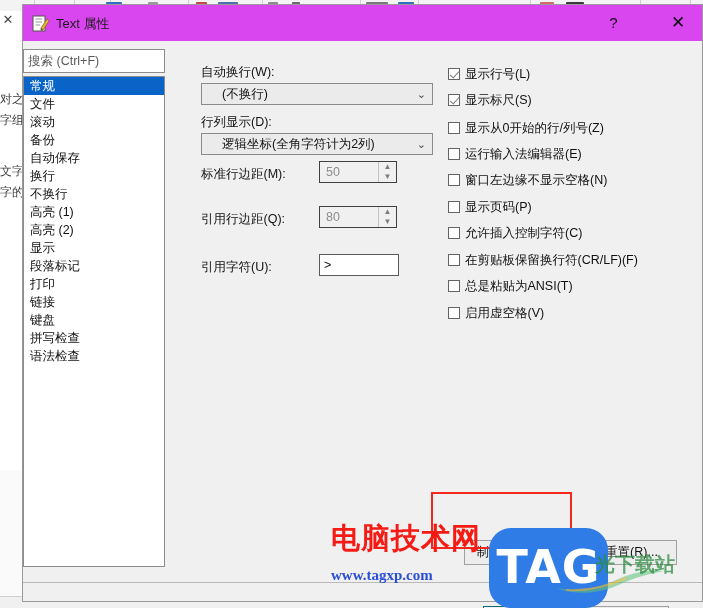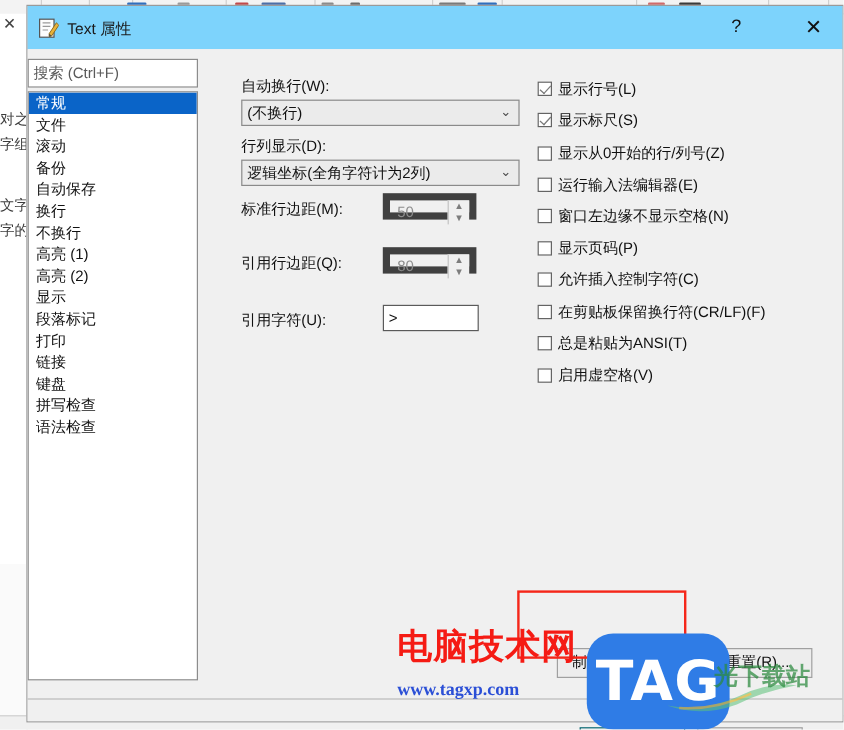--- a/index.html
+++ b/index.html
@@ -39,21 +39,21 @@
   }
 
   
   #dialog{
     position:absolute;left:22px;top:4px;width:681px;height:598px;
     background:#f0f0f0;border:1px solid #9a9a9a;
     box-sizing:border-box;
   }
   #titlebar{
     position:absolute;left:0;top:0;width:679px;height:36px;
-    background:#7dd3fc;box-sizing:border-box;
+    background:#d946ef;box-sizing:border-box;
   }
   #title-icon{
     position:absolute;left:9px;top:10px;width:17px;height:17px;
   }
   #title-text{
     position:absolute;left:33px;top:10px;height:17px;line-height:17px;
     font-size:13px;color:#1a1a1a;white-space:nowrap;
   }
   #help-btn{
     position:absolute;right:66px;top:0;width:45px;height:36px;
@@ -90,30 +90,30 @@
   }
   .cat-item.selected{background:#0a64c8;color:#fff;}
 
   
   .field-label{
     position:absolute;font-size:12.5px;color:#111;white-space:nowrap;line-height:16px;
   }
   .combo{
     position:absolute;box-sizing:border-box;
     border:1px solid #8a8a8a;background:#ebebeb;
-    height:22px;line-height:20px;padding-left:4px;padding-right:22px;
+    height:22px;line-height:20px;padding-left:20px;padding-right:22px;
     font-size:12.5px;color:#111;white-space:nowrap;overflow:hidden;cursor:default;
   }
   .combo .chev{
     position:absolute;right:6px;top:0;height:20px;line-height:20px;
     font-size:11px;color:#4a4a4a;
   }
   .spinbox{
     position:absolute;box-sizing:border-box;width:78px;height:22px;
-    border:6px solid #404040;background:#f0f0f0;
+    border:1px solid #404040;background:#f0f0f0;
   }
   .spinbox .val{
     position:absolute;left:6px;top:0;height:20px;line-height:20px;
     font-size:12.5px;color:#8d8d8d;
   }
   .spinbox .btns{
     position:absolute;right:0;top:0;width:17px;height:20px;
     border-left:1px solid #c3c3c3;background:#f0f0f0;
   }
   .spinbox .btns .up,.spinbox .btns .dn{

